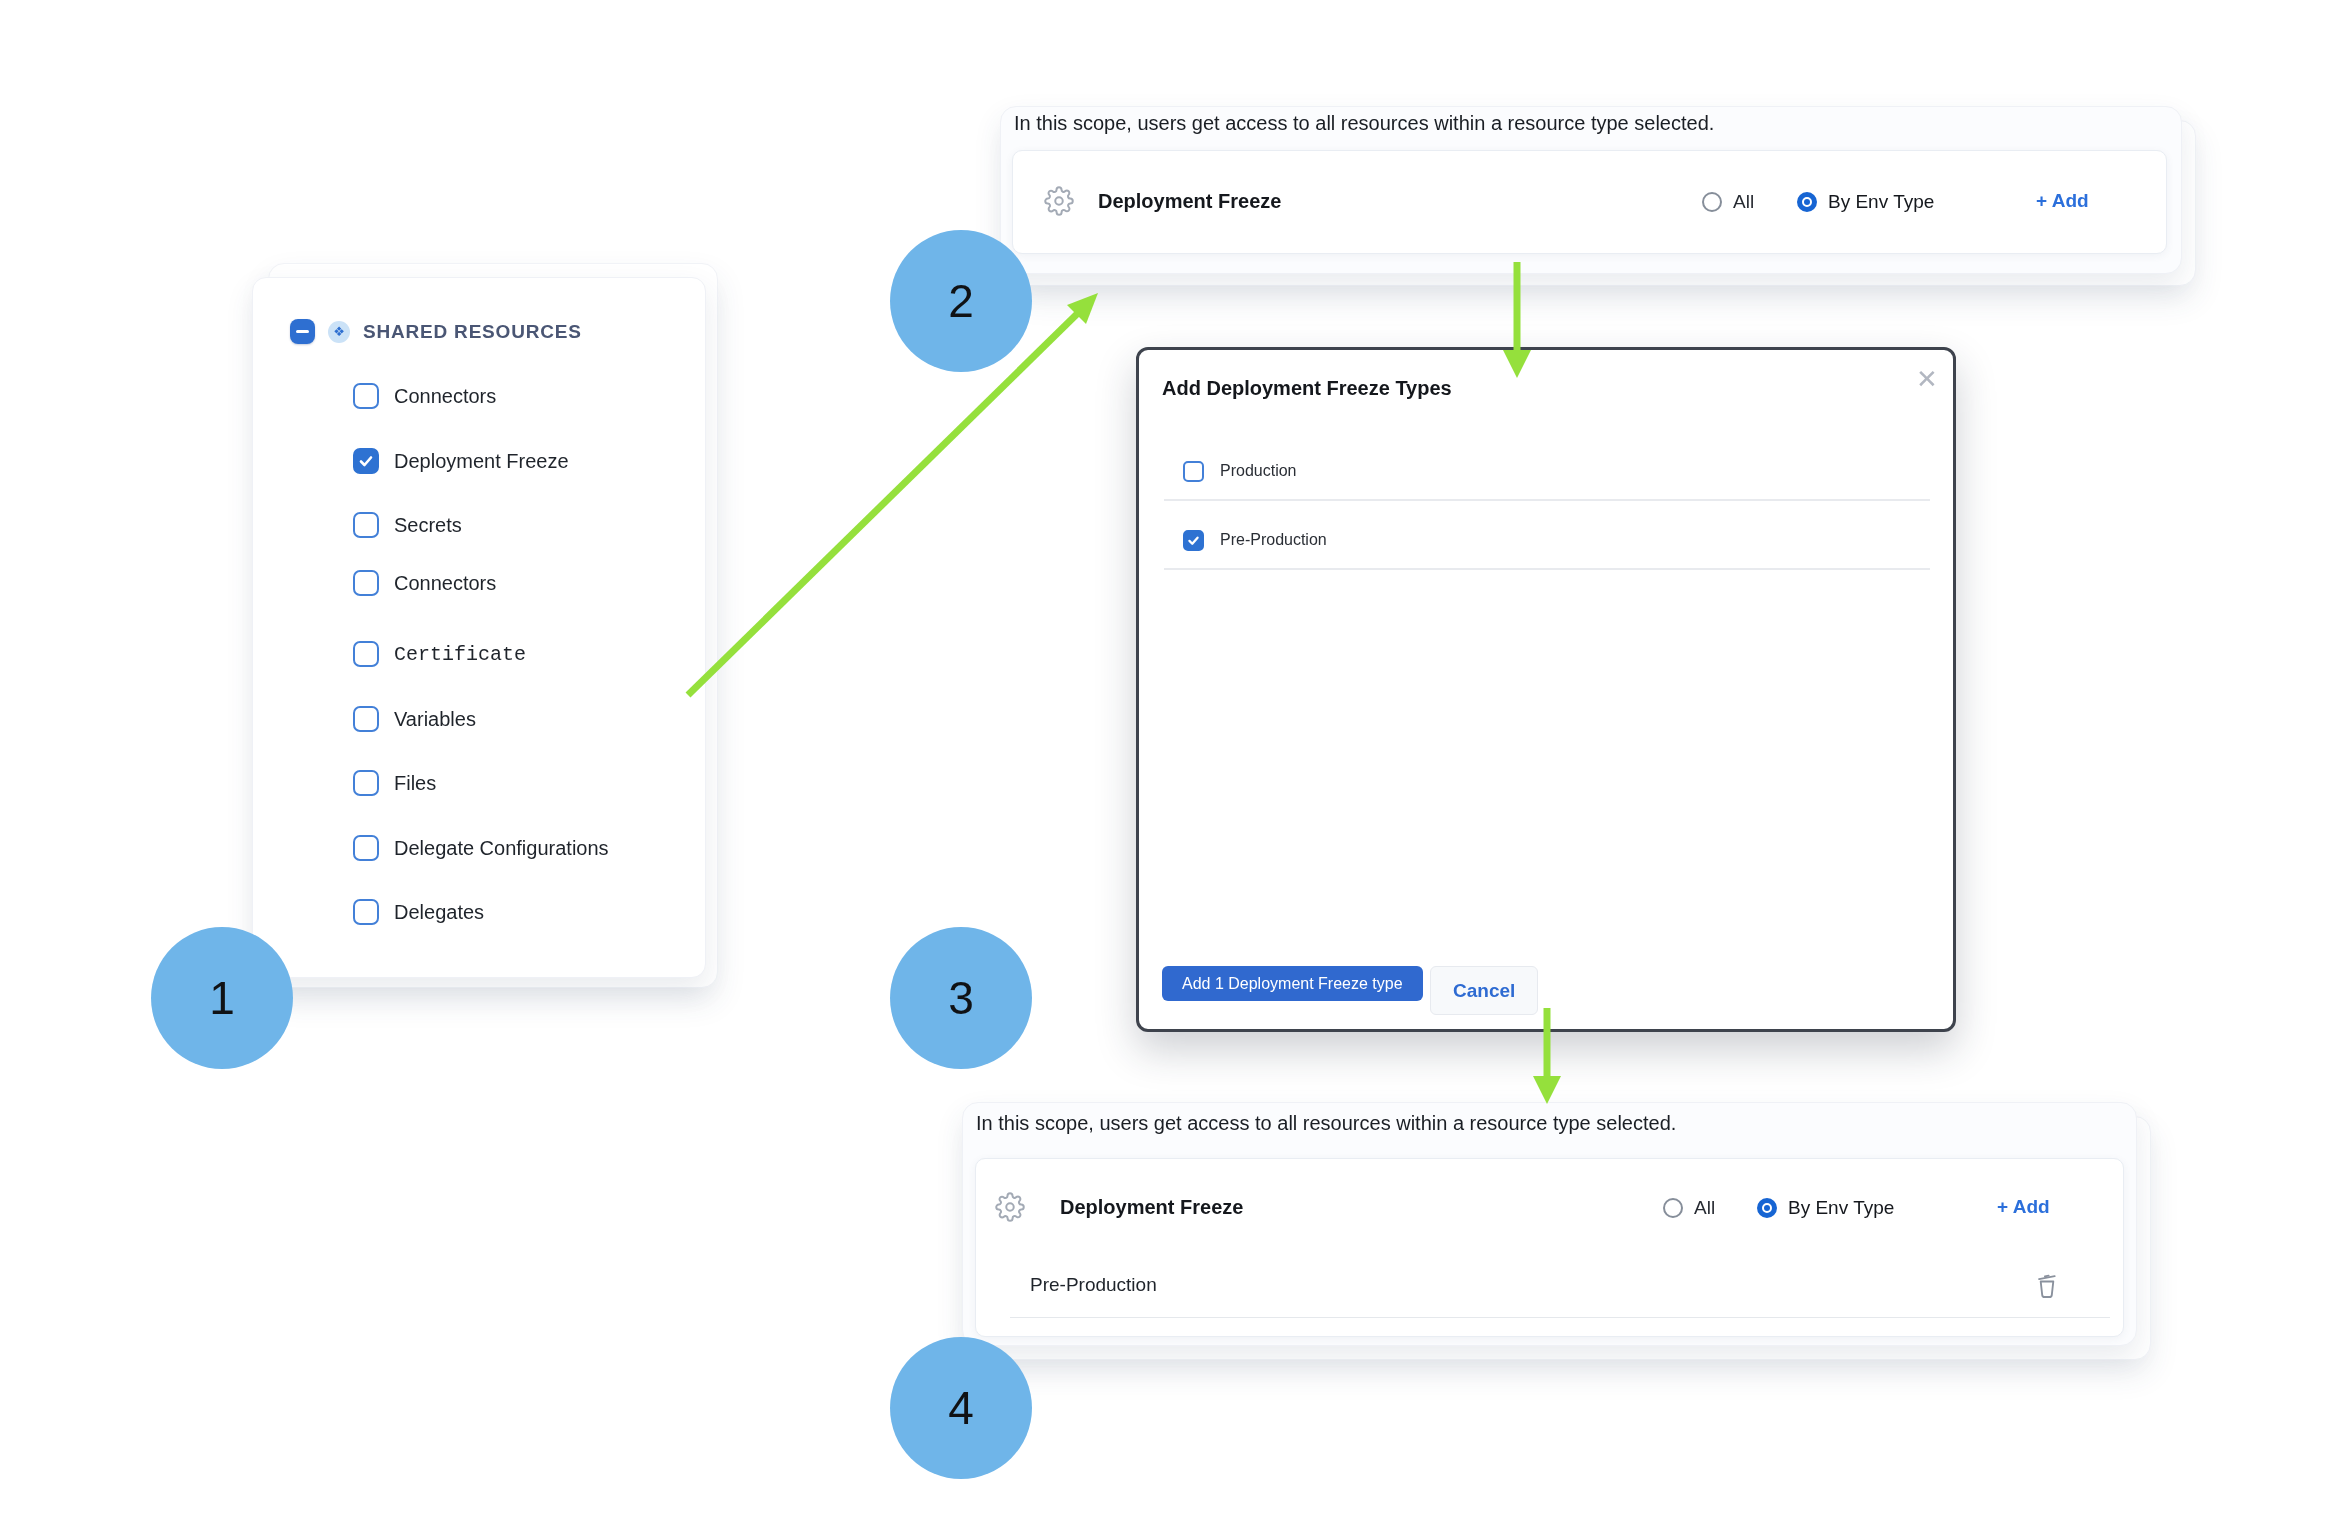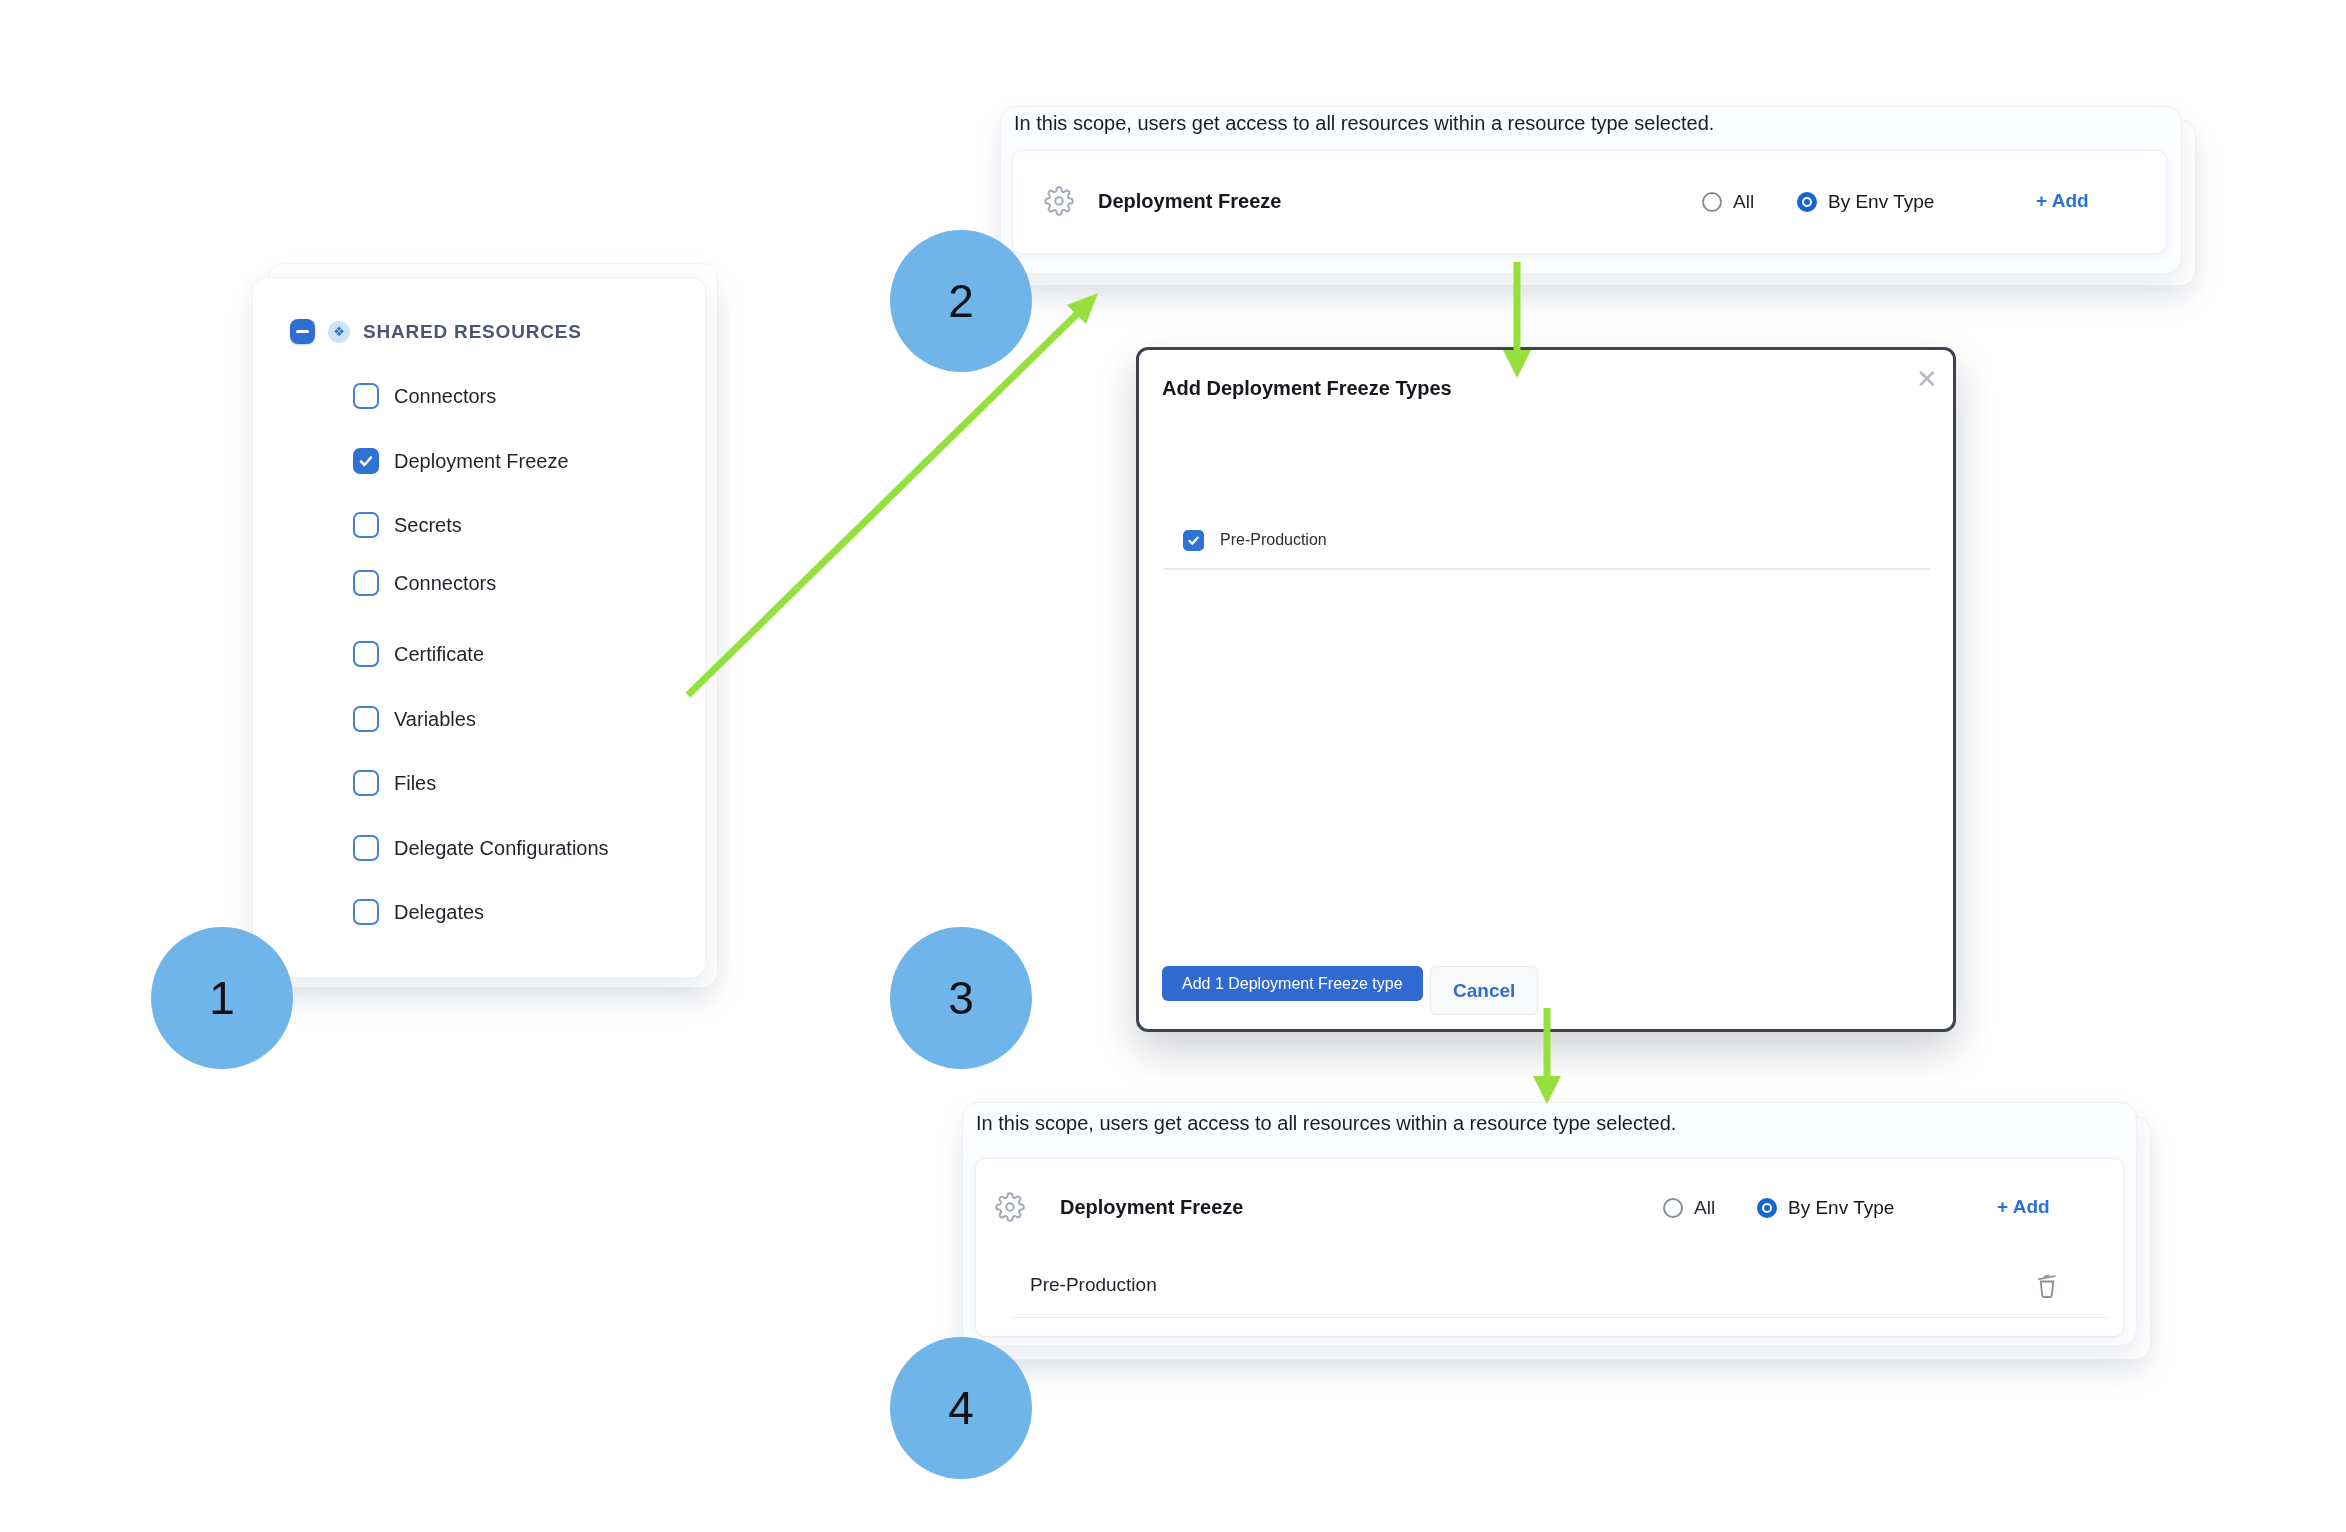--- a/index.html
+++ b/index.html
@@ -111,21 +111,21 @@
     <span class="res-item-label">Deployment Freeze</span>
   </div>
   <div class="res-item" style="top:508px;">
     <span class="cb"></span>
     <span class="res-item-label">Secrets</span>
   </div>
   <div class="res-item" style="top:566px;">
     <span class="cb"></span>
     <span class="res-item-label">Connectors</span>
   </div>
-  <div class="res-item" style="top:637px;">
+  <div class="res-item" style="top:637px;font-family:Liberation Mono, monospace;">
     <span class="cb"></span>
     <span class="res-item-label">Certificate</span>
   </div>
   <div class="res-item" style="top:702px;">
     <span class="cb"></span>
     <span class="res-item-label">Variables</span>
   </div>
   <div class="res-item" style="top:766px;">
     <span class="cb"></span>
     <span class="res-item-label">Files</span>
@@ -160,20 +160,24 @@
     <span class="radio-label" style="color:#15181d;">By Env Type</span>
   </div>
   <div class="row-abs" style="left:2036px;top:190px;">
     <span class="add-link">+ Add</span>
   </div>
 
   <div class="modal"></div>
   <div class="modal-title">Add Deployment Freeze Types</div>
   <div class="modal-close">✕</div>
 
+  <div class="modal-row" style="top:443px;">
+    <span class="cb small"></span>
+    <span class="modal-row-label">Production</span>
+  </div>
   <div class="modal-row" style="top:512px;">
     <span class="cb small checked">
         <svg width="13" height="13" viewBox="0 0 16 16">
           <polyline points="3,8.5 6.5,12 13,4.5" fill="none" stroke="#fff" stroke-width="2.8" stroke-linecap="round" stroke-linejoin="round"></polyline>
         </svg>
       </span>
     <span class="modal-row-label">Pre-Production</span>
   </div>
 
   <button class="btn-primary">Add 1 Deployment Freeze type</button>

